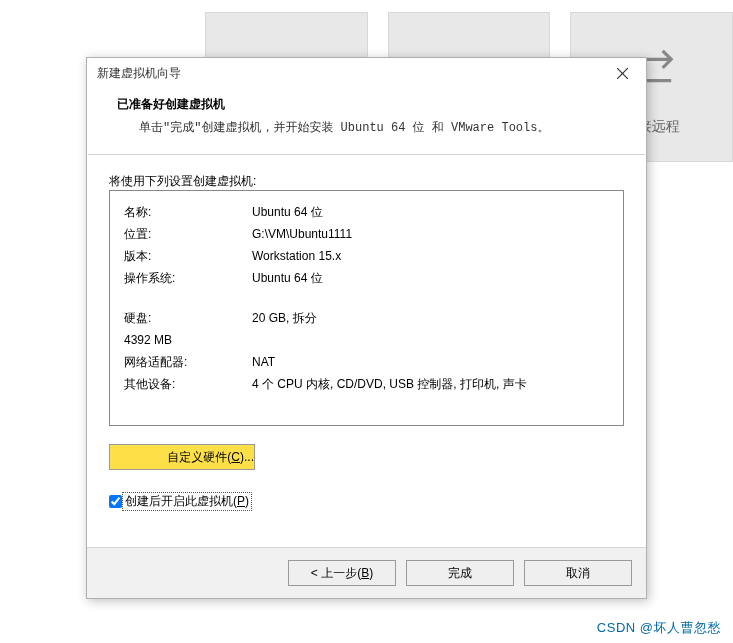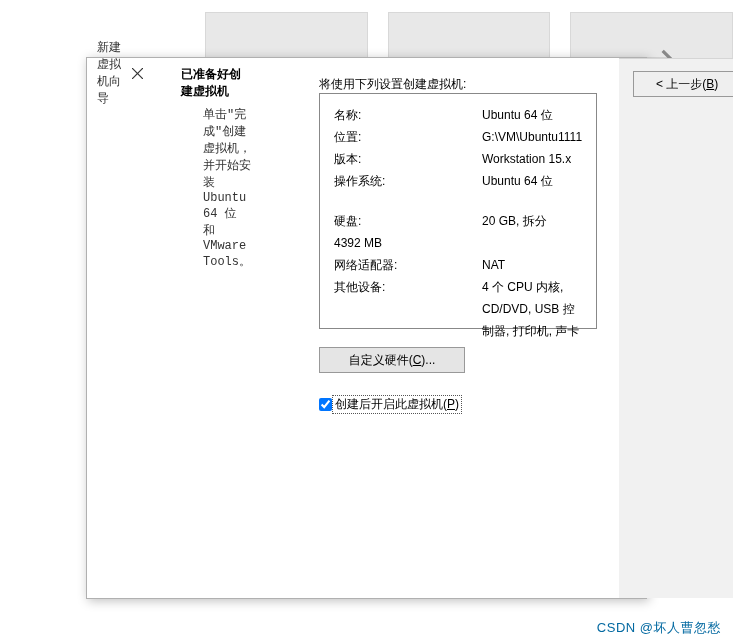--- a/index.html
+++ b/index.html
@@ -16,42 +16,42 @@
     .bg-btn { width: 180px; height: 150px; background: #e8e8e8; border: 1px solid #d8d8d8; display: flex; flex-direction: column; align-items: center; justify-content: center; color: #555; }
     .bg-btn svg { width: 64px; height: 64px; stroke: #888; fill: none; stroke-width: 3; }
     .bg-btn-label { margin-top: 16px; font-size: 14px; color: #666; }
     .dialog {
       position: absolute;
       left: 86px; top: 57px;
       width: 561px; height: 542px;
       background: #fff;
       border: 1px solid #b0b0b0;
       box-shadow: 2px 2px 10px rgba(0,0,0,0.25);
-      display: flex; flex-direction: row;
+      display: flex; flex-direction: column;
     }
     .titlebar { height: 30px; display: flex; align-items: center; padding: 0 6px 0 10px; font-size: 12px; color: #333; }
     .titlebar-spacer { flex: 1; }
     .close-btn { width: 36px; height: 26px; display: flex; align-items: center; justify-content: center; cursor: pointer; }
     .close-btn svg { width: 11px; height: 11px; stroke: #333; stroke-width: 1.2; }
     .header-area { padding: 8px 44px 18px 30px; font-family: Liberation Mono, monospace; }
     .header-title { font-size: 12px; font-weight: bold; color: #000; }
     .header-sub { font-size: 12px; color: #333; margin-top: 6px; margin-left: 22px; }
     .divider { height: 1px; background: #d0d0d0; margin: 0 1px; }
     .body-area { padding: 18px 22px 6px 22px; flex: 1; }
     .body-label { font-size: 12px; }
     .settings-box { border: 1px solid #888; padding: 10px 14px; width: 100%; height: 236px; }
-    .row { display: flex; line-height: 22px; font-size: 12px; gap: 20px; }
+    .row { display: flex; line-height: 22px; font-size: 12px; }
     .row .k { width: 128px; flex-shrink: 0; }
     .row .v { flex: 1; }
     .gap { height: 18px; }
-    .custom-btn { margin-top: 18px; width: 146px; height: 26px; background: #e5e5e5; border: 1px solid #999; font-size: 12px; cursor: pointer; text-align: center; }
+    .custom-btn { margin-top: 18px; width: 146px; height: 26px; background: #fde047; border: 1px solid #999; font-size: 12px; cursor: pointer; text-align: right; }
     .check-row { margin-top: 22px; display: flex; align-items: center; }
     .check-row input { width: 13px; height: 13px; }
     .check-row label { border: 1px dotted #555; padding: 0 2px; font-size: 12px; }
-    .footer { background: #f1f1f1; border-top: 1px solid #d5d5d5; padding: 12px 14px; display: flex; justify-content: center; gap: 10px; }
+    .footer { background: #f1f1f1; border-top: 1px solid #d5d5d5; padding: 12px 14px; display: flex; justify-content: flex-end; gap: 10px; }
     .footer button { width: 108px; height: 26px; background: #efefef; border: 1px solid #999; font-size: 12px; cursor: pointer; }
     .watermark { position: absolute; right: 12px; bottom: 6px; color: #0369a1; font-size: 13px; letter-spacing: 0.5px; }
     u.hotkey { text-decoration: underline; }
   </style>
 </head>
 <body>
 
 <div class="bg-buttons">
   <div class="bg-btn">
     <svg viewBox="0 0 60 60">

